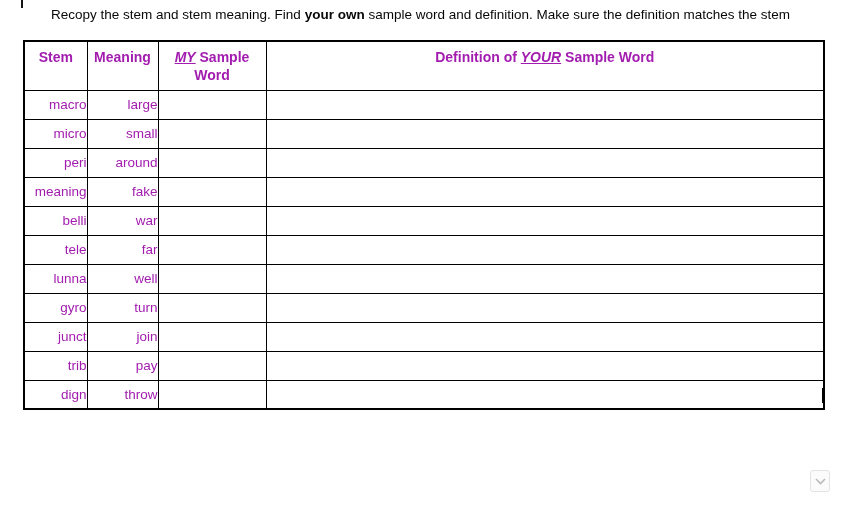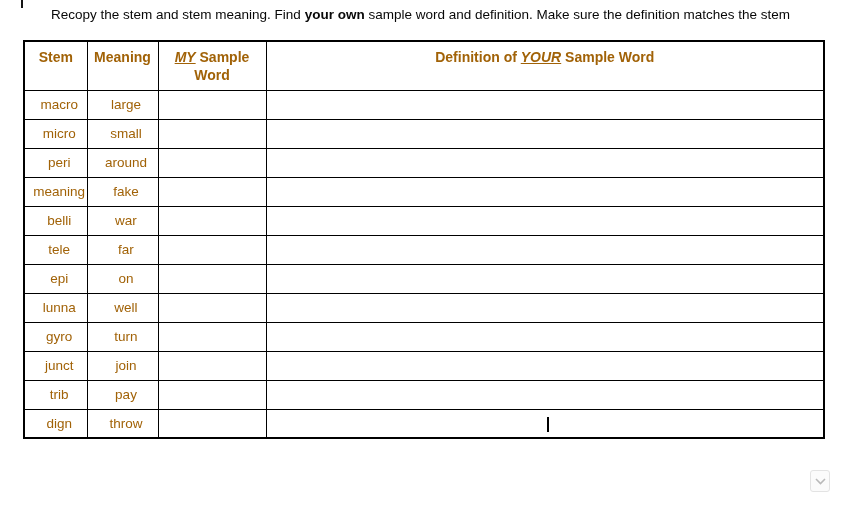--- a/index.html
+++ b/index.html
@@ -36,36 +36,36 @@
     position: absolute;
     left: 23px; top: 40px;
     width: 800px;
     border-collapse: collapse;
     table-layout: fixed;
     border: 2px solid #000000;
   }
   table.stems th, table.stems td {
     border: 1px solid #000000;
     font-size: 13.5px;
-    color: #a16207;
+    color: #a21caf;
   }
   table.stems th {
     height: 49px;
     vertical-align: top;
     padding-top: 6px;
     text-align: center;
     font-weight: bold;
     font-size: 14px;
     line-height: 18px;
   }
   table.stems td {
     height: 29px;
     vertical-align: middle;
     padding-left: 7px;
-    text-align: center;
+    text-align: right;
     line-height: 17px;
   }
   .emph {
     font-style: italic;
     text-decoration: underline;
     margin-top: 44px;
   }
 
   
   .caret {
@@ -144,26 +144,20 @@
         <td><span></span></td>
         <td><span></span></td>
       </tr>
       <tr>
         <td><span>tele</span></td>
         <td><span>far</span></td>
         <td><span></span></td>
         <td><span></span></td>
       </tr>
       <tr>
-        <td><span>epi</span></td>
-        <td><span>on</span></td>
-        <td><span></span></td>
-        <td><span></span></td>
-      </tr>
-      <tr>
         <td><span>lunna</span></td>
         <td><span>well</span></td>
         <td><span></span></td>
         <td><span></span></td>
       </tr>
       <tr>
         <td><span>gyro</span></td>
         <td><span>turn</span></td>
         <td><span></span></td>
         <td><span></span></td>

